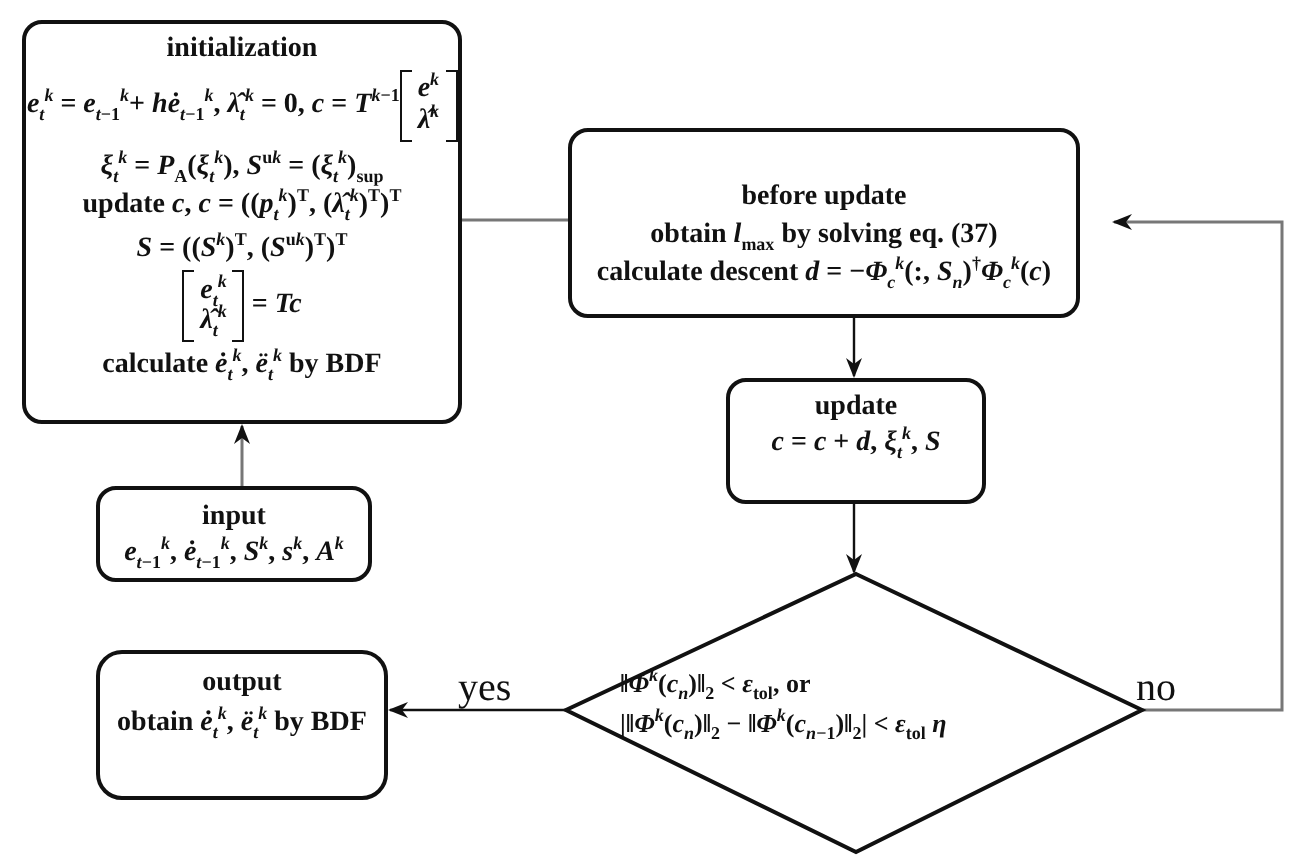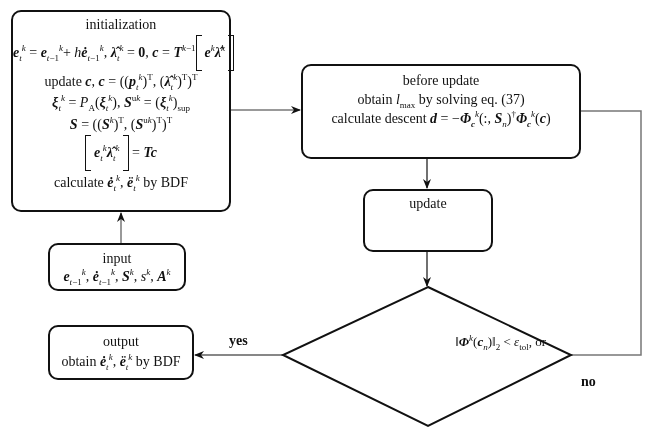--- a/index.html
+++ b/index.html
@@ -1,30 +1,30 @@
 <!DOCTYPE html>
 <html><head>
 <meta charset="utf-8">
 <style>
   html, body { margin: 0; padding: 0; background: #ffffff; }
   body { width: 652px; height: 432px; position: relative; overflow: hidden;
          font-family: "Liberation Serif", "DejaVu Serif", serif; color: #111; }
   .box { position: absolute; border: 2px solid #111; border-radius: 10px; box-sizing: border-box;
          background: #fff; text-align: center; font-size: 14px; line-height: 1.25; }
-  .line { display: block; white-space: nowrap; }
+  .line { display: block; white-space: nowrap; font-weight: bold; }
   .i { font-style: italic; }
   sup, sub { font-size: 9px; line-height: 0; }
   svg.conn { position: absolute; left: 0; top: 0; }
-  .label { position: absolute; font-size: 14px; font-weight: bold; }
+  .label { position: absolute; font-size: 20px; }
   .matrix { display: inline-flex; align-items: center; vertical-align: middle; }
   .bracket { display: inline-block; width: 5px; height: 34px; border: 1px solid #111; }
   .bracket.l { border-right: none; }
   .bracket.r { border-left: none; }
-  .mcol { display: inline-flex; flex-direction: row; padding: 0 3px; line-height: 1.1; }
-  .diamond-text { position: absolute; text-align: right; font-size: 13px; line-height: 1.5; white-space: nowrap; }
+  .mcol { display: inline-flex; flex-direction: column; padding: 0 3px; line-height: 1.1; }
+  .diamond-text { position: absolute; text-align: left; font-size: 13px; line-height: 1.5; white-space: nowrap; }
 </style>
 </head>
 <body>
 
 <svg class="conn" width="652" height="432">
   <defs>
     <marker id="arr" markerWidth="10" markerHeight="8" refX="9" refY="4" orient="auto" markerUnits="userSpaceOnUse">
       <path d="M0,0 L10,4 L0,8 L3,4 Z" fill="#111"></path>
     </marker>
   </defs>
@@ -50,25 +50,25 @@
     <span class="matrix">
       <span><b class="i">e</b><sub class="i">t</sub><sup class="i">k</sup> = <b class="i">e</b><sub class="i">t</sub><sub>−1</sub><sup class="i">k</sup>+ <span class="i">h</span><b class="i">ė</b><sub class="i">t</sub><sub>−1</sub><sup class="i">k</sup>, <b class="i">λ̂</b><sub class="i">t</sub><sup class="i">k</sup> = <b>0</b>, <b class="i">c</b> = <b class="i">T</b><sup class="i">k</sup><sup>−1</sup></span>
       <span class="bracket l"></span>
       <span class="mcol">
           <span><b class="i">e</b><sup class="i">k</sup></span>
           <span><b class="i">λ̂</b><sup class="i">k</sup></span>
         </span>
       <span class="bracket r"></span>
     </span>
   </span>
+  <span class="line" style="margin-top:4px;">
+    <b class="i">ξ</b><sub class="i">t</sub><sup class="i">k</sup> = <span class="i">P</span><sub>A</sub>(<b class="i">ξ</b><sub class="i">t</sub><sup class="i">k</sup>), <b class="i">S</b><sup>u<span class="i">k</span></sup> = (<b class="i">ξ</b><sub class="i">t</sub><sup class="i">k</sup>)<sub>sup</sub>
+  </span>
   <span class="line" style="margin-top:2px;">
     <span>update </span><b class="i">c</b>, <b class="i">c</b> = ((<b class="i">p</b><sub class="i">t</sub><sup class="i">k</sup>)<sup>T</sup>, (<b class="i">λ̂</b><sub class="i">t</sub><sup class="i">k</sup>)<sup>T</sup>)<sup>T</sup>
-  </span>
-  <span class="line" style="margin-top:4px;">
-    <b class="i">ξ</b><sub class="i">t</sub><sup class="i">k</sup> = <span class="i">P</span><sub>A</sub>(<b class="i">ξ</b><sub class="i">t</sub><sup class="i">k</sup>), <b class="i">S</b><sup>u<span class="i">k</span></sup> = (<b class="i">ξ</b><sub class="i">t</sub><sup class="i">k</sup>)<sub>sup</sub>
   </span>
   <span class="line" style="margin-top:4px;">
     <b class="i">S</b> = ((<b class="i">S</b><sup class="i">k</sup>)<sup>T</sup>, (<b class="i">S</b><sup>u<span class="i">k</span></sup>)<sup>T</sup>)<sup>T</sup>
   </span>
   <span class="line" style="margin-top:2px;">
     <span class="matrix">
       <span class="bracket l"></span>
       <span class="mcol">
           <span><b class="i">e</b><sub class="i">t</sub><sup class="i">k</sup></span>
           <span><b class="i">λ̂</b><sub class="i">t</sub><sup class="i">k</sup></span>
@@ -82,41 +82,47 @@
   </span>
 </div>
 
 <div class="box" style="left:48px; top:243px; width:138px; height:48px; padding-top:5px;">
   <span class="line">input</span>
   <span class="line">
     <b class="i">e</b><sub class="i">t</sub><sub>−1</sub><sup class="i">k</sup>, <b class="i">ė</b><sub class="i">t</sub><sub>−1</sub><sup class="i">k</sup>, <b class="i">S</b><sup class="i">k</sup>, <span class="i">s</span><sup class="i">k</sup>, <b class="i">A</b><sup class="i">k</sup>
   </span>
 </div>
 
-<div class="box" style="left:301px; top:64px; width:280px; height:95px; padding-top:6px; line-height:1.35;">
+<div class="box" style="left:284px; top:64px; width:256px; height:95px; padding-top:24px; line-height:1.35;">
   <span class="line">before update</span>
   <span class="line">
     <span>obtain </span><span class="i">l</span><sub>max</sub><span> by solving eq. (37)</span>
   </span>
   <span class="line">
     <span>calculate descent </span><b class="i">d</b> = −<b class="i">Φ</b><sub class="i"><b>c</b></sub><sup class="i">k</sup>(:, <b class="i">S</b><sub class="i">n</sub>)<sup>†</sup><b class="i">Φ</b><sub class="i"><b>c</b></sub><sup class="i">k</sup>(<b class="i">c</b>)
   </span>
 </div>
 
 <div class="box" style="left:363px; top:189px; width:130px; height:63px; padding-top:4px; line-height:1.3;">
   <span class="line">update</span>
+  <span class="line">
+    <b class="i">c</b> = <b class="i">c</b> + <b class="i">d</b>, <span class="i">ξ</span><sub class="i">t</sub><sup class="i">k</sup>, <b class="i">S</b>
+  </span>
 </div>
 
 <div class="diamond-text" style="left:310px; top:332px; width:236px;">
   <span class="line">
     ‖<b class="i">Φ</b><sup class="i">k</sup>(<b class="i">c</b><sub class="i">n</sub>)‖<sub>2</sub> &lt; <span class="i">ε</span><sub>tol</sub><span>, or</span>
   </span>
+  <span class="line">
+    |‖<b class="i">Φ</b><sup class="i">k</sup>(<b class="i">c</b><sub class="i">n</sub>)‖<sub>2</sub> − ‖<b class="i">Φ</b><sup class="i">k</sup>(<b class="i">c</b><sub class="i">n</sub><sub>−1</sub>)‖<sub>2</sub>| &lt; <span class="i">ε</span><sub>tol</sub> <span class="i">η</span>
+  </span>
 </div>
 
-<div class="box" style="left:48px; top:325px; width:146px; height:55px; padding-top:5px; line-height:1.4;">
+<div class="box" style="left:48px; top:325px; width:146px; height:75px; padding-top:5px; line-height:1.4;border-radius:13px;">
   <span class="line">output</span>
   <span class="line">
     <span>obtain </span><b class="i">ė</b><sub class="i">t</sub><sup class="i">k</sup>, <b class="i">ë</b><sub class="i">t</sub><sup class="i">k</sup><span> by BDF</span>
   </span>
 </div>
 
 <span class="label" style="left:229px; top:333px;">yes</span>
-<span class="label" style="left:581px; top:333px;margin-top:41px;">no</span>
+<span class="label" style="left:568px; top:333px;">no</span>
 
 </body></html>

